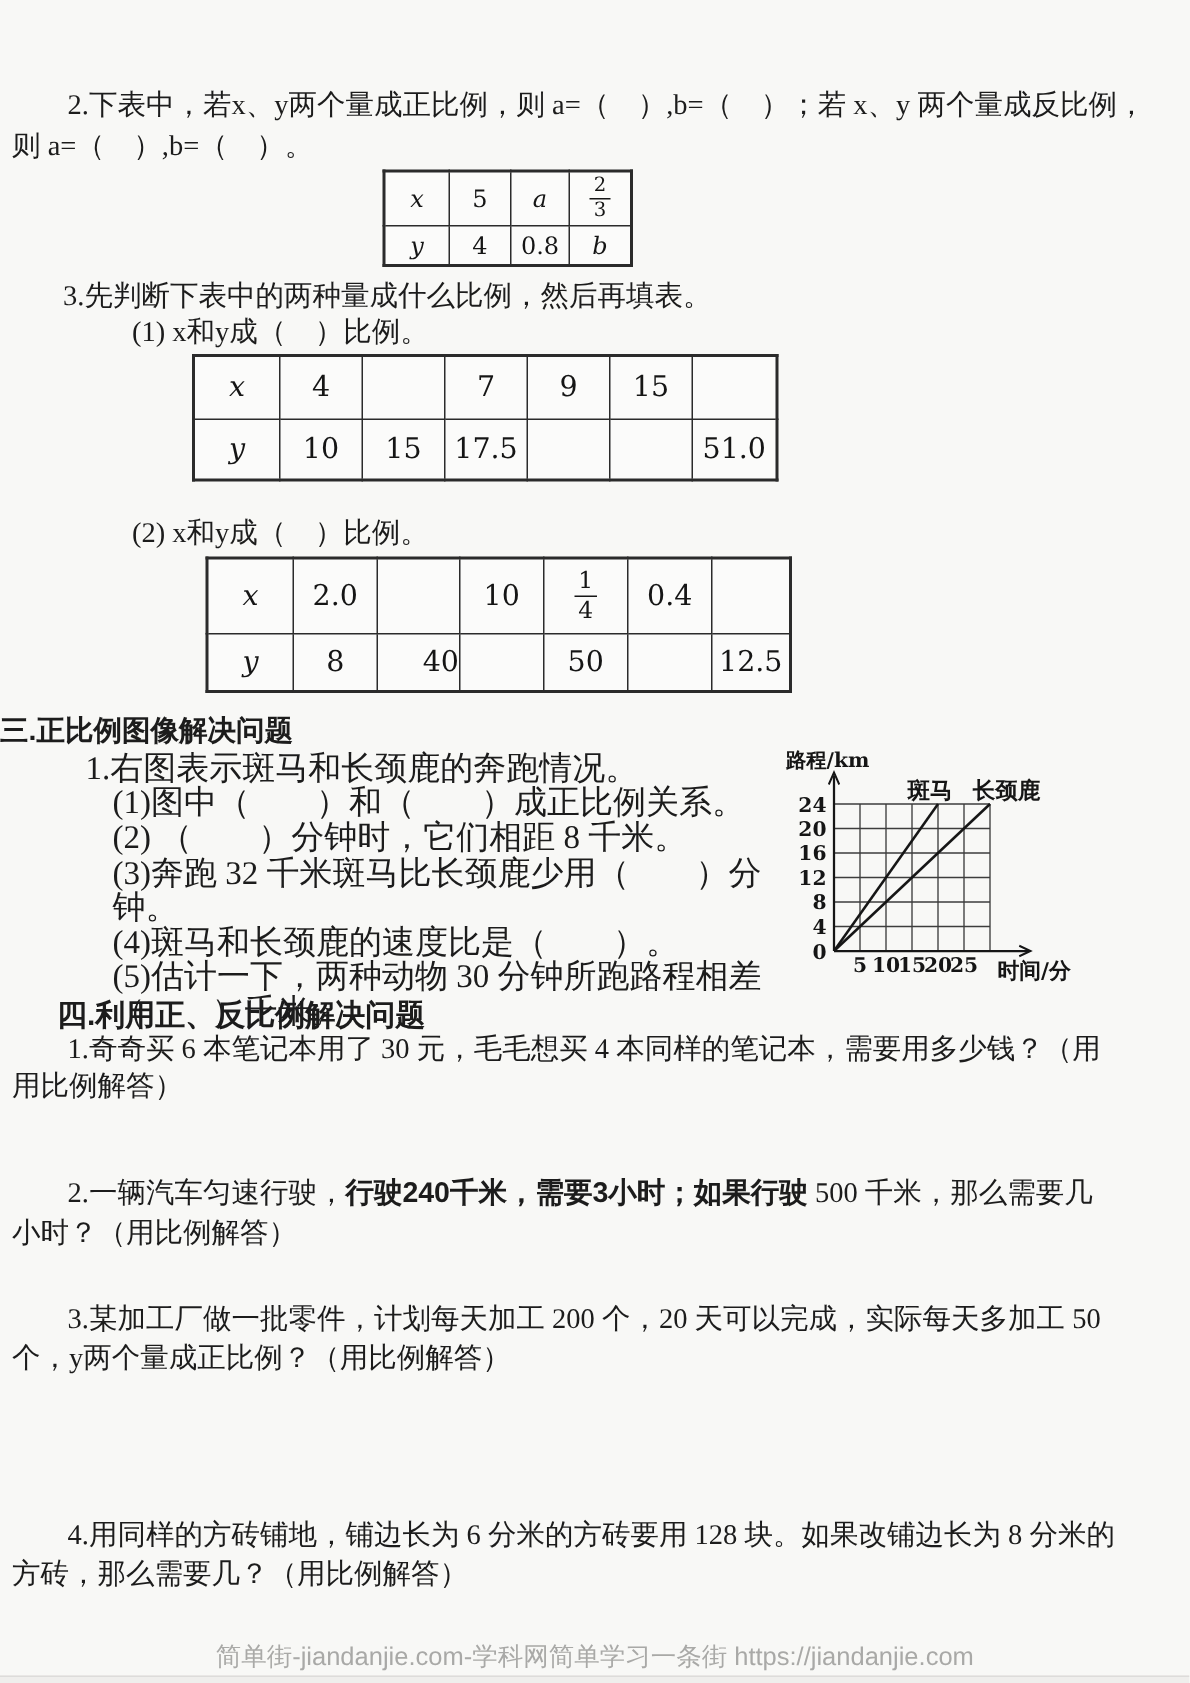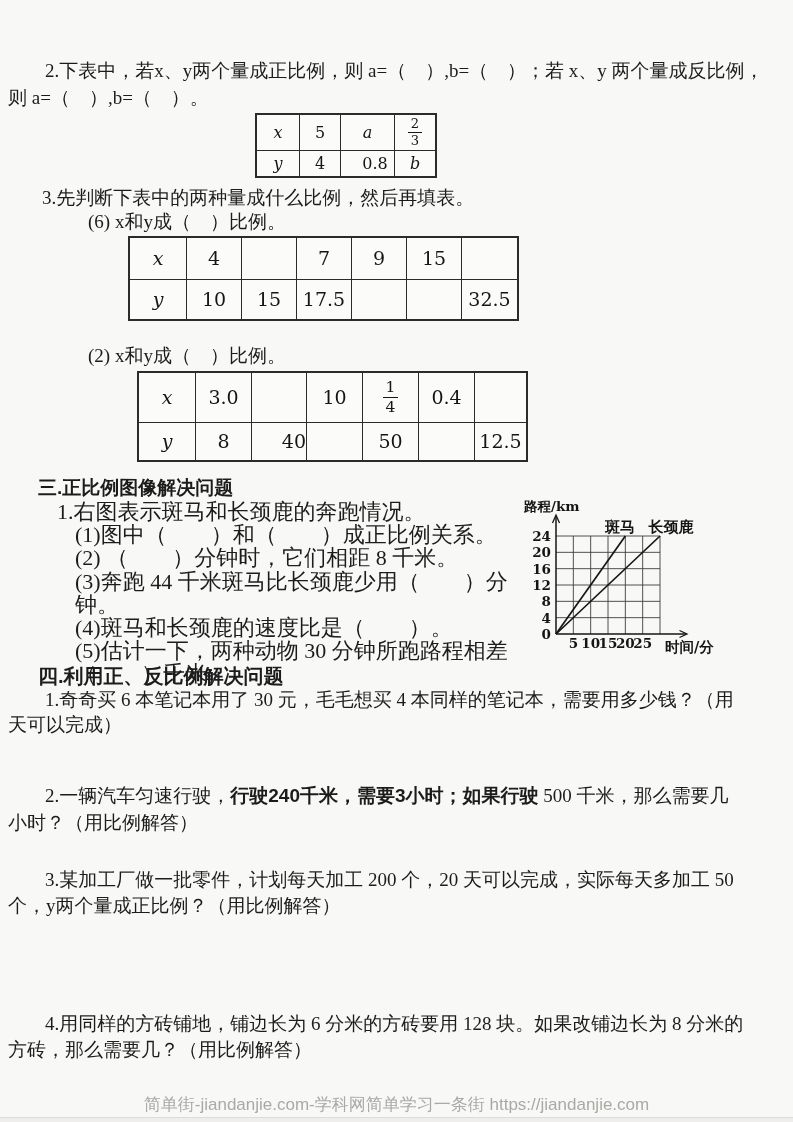--- a/index.html
+++ b/index.html
@@ -47,85 +47,85 @@
       <tbody>
         <tr style="height: 36px;">
           <td class="hdr" style="width: 42px;">x</td>
           <td style="width: 40px;">5</td>
           <td class="var" style="width: 38px;">a</td>
           <td style="width: 40px;"><span class="frac"><span class="fnum">2</span><span class="fden">3</span></span></td>
         </tr>
         <tr style="height: 27px;">
           <td class="hdr" style="width: 42px;">y</td>
           <td style="width: 40px;">4</td>
-          <td style="width: 38px; padding-left: 15px;">0.8</td>
+          <td style="width: 38px;">0.8</td>
           <td class="var" style="width: 40px;">b</td>
         </tr>
       </tbody>
     </table>
   </div>
 
 <div class="abs para indent" style="top:184px;text-indent:34px;">3.先判断下表中的两种量成什么比例，然后再填表。</div>
-<div class="abs label-line" style="left:88px;top:210px;">(6) x和y成（　）比例。</div>
+<div class="abs label-line" style="left:88px;top:210px;">(1) x和y成（　）比例。</div>
 <div class="abs" style="left:128px;top:236px;">
     <table class="wtable t-big">
       <tbody>
         <tr style="height: 42px;">
           <td class="hdr" style="width: 56px;">x</td>
           <td style="width: 54px;">4</td>
           <td style="width: 54px;"></td>
           <td style="width: 54px;">7</td>
           <td style="width: 54px;">9</td>
           <td style="width: 54px;">15</td>
           <td style="width: 55px;"></td>
         </tr>
         <tr style="height: 41px;">
           <td class="hdr" style="width: 56px;">y</td>
           <td style="width: 54px;">10</td>
           <td style="width: 54px;">15</td>
           <td style="width: 54px;">17.5</td>
           <td style="width: 54px;"></td>
           <td style="width: 54px;"></td>
-          <td style="width: 55px;">32.5</td>
+          <td style="width: 55px;">51.0</td>
         </tr>
       </tbody>
     </table>
   </div>
 <div class="abs label-line" style="left:88px;top:344px;">(2) x和y成（　）比例。</div>
 <div class="abs" style="left:137px;top:371px;">
     <table class="wtable t-big">
       <tbody>
         <tr style="height: 50px;">
           <td class="hdr" style="width: 56px;">x</td>
-          <td style="width: 55px;">3.0</td>
+          <td style="width: 55px;">2.0</td>
           <td style="width: 54px;"></td>
           <td style="width: 55px;">10</td>
           <td style="width: 55px;"><span class="frac"><span class="fnum">1</span><span class="fden">4</span></span></td>
           <td style="width: 55px;">0.4</td>
           <td style="width: 51px;"></td>
         </tr>
         <tr style="height: 39px;">
           <td class="hdr" style="width: 56px;">y</td>
           <td style="width: 55px;">8</td>
           <td style="width: 54px; text-align: right;">40</td>
           <td style="width: 55px;"></td>
           <td style="width: 55px;">50</td>
           <td style="width: 55px;"></td>
           <td style="width: 51px;">12.5</td>
         </tr>
       </tbody>
     </table>
   </div>
 
 <div class="abs" style="left:0;top:476px;width:525px;">
-  <div class="hei" style="font-size:19px;line-height:24px;margin-left:38px;">三.正比例图像解决问题</div>
+  <div class="hei" style="font-size:19px;line-height:24px;">三.正比例图像解决问题</div>
   <div class="sec3-line" style="margin-left:57px;">1.右图表示斑马和长颈鹿的奔跑情况。</div>
   <div class="sec3-line" style="margin-left:75px;">(1)图中（　　）和（　　）成正比例关系。</div>
   <div class="sec3-line" style="margin-left:75px;">(2) （　　）分钟时，它们相距 8 千米。</div>
-  <div class="sec3-line" style="margin-left:75px;">(3)奔跑 44 千米斑马比长颈鹿少用（　　）分钟。</div>
+  <div class="sec3-line" style="margin-left:75px;">(3)奔跑 32 千米斑马比长颈鹿少用（　　）分钟。</div>
   <div class="sec3-line" style="margin-left:75px;">(4)斑马和长颈鹿的速度比是（　　）。</div>
   <div class="sec3-line" style="margin-left:75px;">(5)估计一下，两种动物 30 分钟所跑路程相差（　　）千米。</div>
 </div>
 
 <div class="abs" style="left:520px;top:497px;width:268px;height:170px;">
   <svg id="chart-svg" width="268" height="170" viewBox="0 0 268 170">
       <line x1="53.33333333333333" y1="39" x2="53.33333333333333" y2="137" stroke="#3d3d3d" stroke-width="0.9"></line>
       <line x1="70.66666666666666" y1="39" x2="70.66666666666666" y2="137" stroke="#3d3d3d" stroke-width="0.9"></line>
       <line x1="88" y1="39" x2="88" y2="137" stroke="#3d3d3d" stroke-width="0.9"></line>
       <line x1="105.33333333333333" y1="39" x2="105.33333333333333" y2="137" stroke="#3d3d3d" stroke-width="0.9"></line>
@@ -159,21 +159,21 @@
       <text x="151" y="35" text-anchor="middle" font-size="15" font-weight="bold">长颈鹿</text>
       <polyline points="36,137 105.33333333333333,39" fill="none" stroke="#161616" stroke-width="1.7"></polyline>
       <polyline points="36,137 140,39" fill="none" stroke="#161616" stroke-width="1.7"></polyline>
     </svg>
 </div>
 
 <div class="abs hei" style="left:38px;top:663px;font-size:20px;">四.利用正、反比例解决问题</div>
 
 <div class="abs para" style="top:687px;line-height:25px;">
   <div class="indent">1.奇奇买 6 本笔记本用了 30 元，毛毛想买 4 本同样的笔记本，需要用多少钱？（用</div>
-  <div>天可以完成）</div>
+  <div>用比例解答）</div>
 </div>
 
 <div class="abs para" style="top:782px;">
   <div class="indent"><span>2.一辆汽车匀速行驶，</span><span class="seg-bold">行驶240千米，需要3小时；如果行驶</span><span> 500 千米，那么需要几</span></div>
   <div>小时？（用比例解答）</div>
 </div>
 
 <div class="abs para" style="top:867px;line-height:26px;">
   <div class="indent">3.某加工厂做一批零件，计划每天加工 200 个，20 天可以完成，实际每天多加工 50</div>
   <div>个，y两个量成正比例？（用比例解答）</div>

